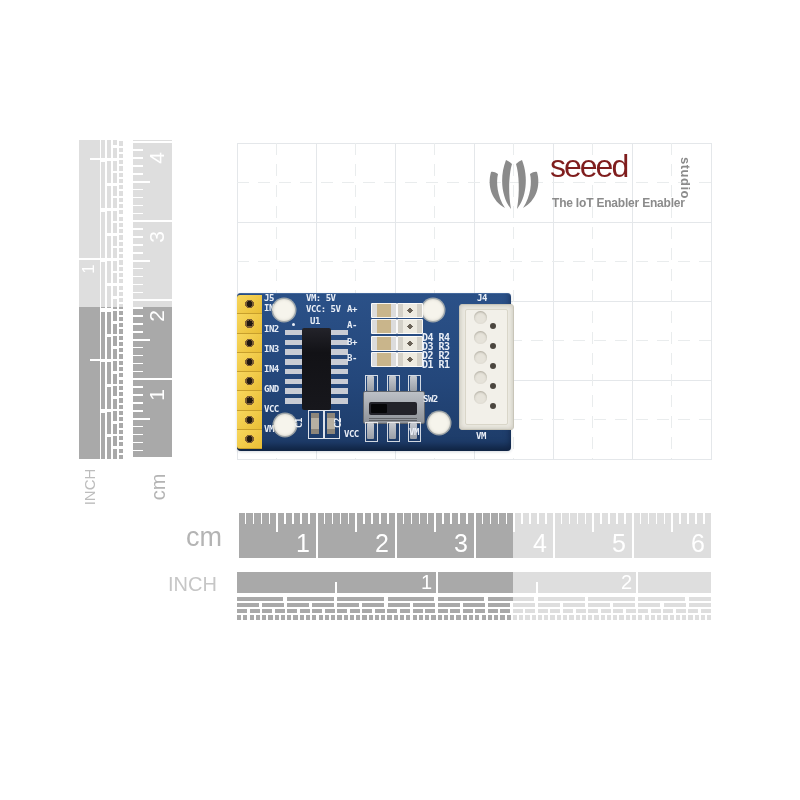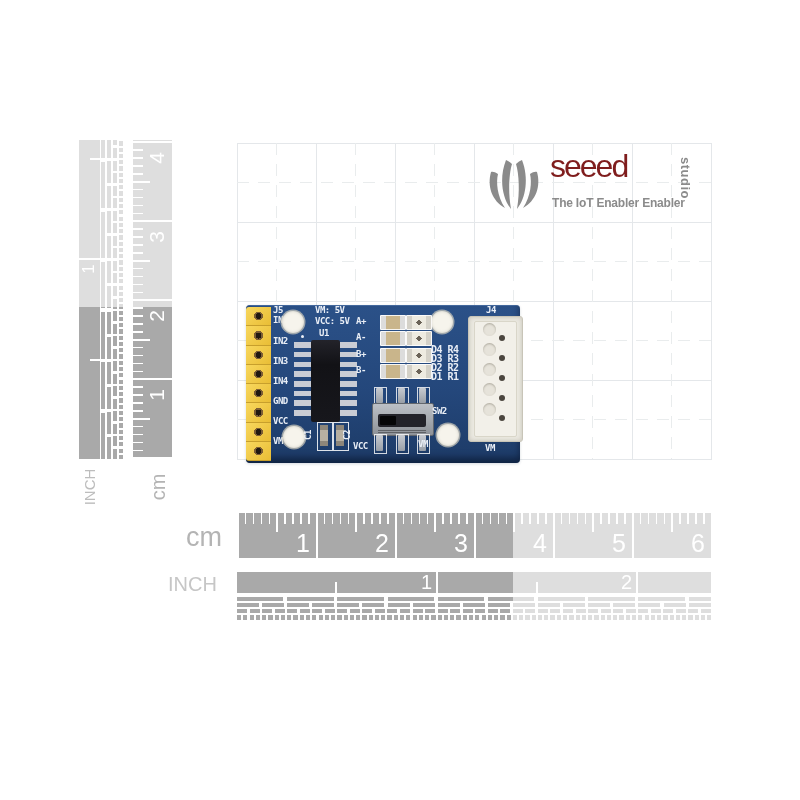--- a/index.html
+++ b/index.html
@@ -52,23 +52,23 @@
   .innum{position:absolute;top:0;width:24px;text-align:right;color:#fff;font-size:20px;line-height:21px;}
   .hdash{position:absolute;left:237px;width:474px;height:4px;}
   .hd1{background:repeating-linear-gradient(to right,#a9a9a9 0 46.5px,transparent 46.5px 50.17px);}
   .hd2{background:repeating-linear-gradient(to right,#a9a9a9 0 22px,transparent 22px 25.09px);}
   .hd3{background:repeating-linear-gradient(to right,#a9a9a9 0 10px,transparent 10px 12.54px);}
   .hd4{background:repeating-linear-gradient(to right,#a9a9a9 0 4.2px,transparent 4.2px 6.27px);}
   .lightover{position:absolute;background:rgba(255,255,255,0.62);pointer-events:none;}
   .unit{color:#b4b4b4;}
 
   
-  .pcb{position:absolute;left:237px;top:305px;width:274px;height:158px;border-radius:4px;
+  .pcb{position:absolute;left:237px;top:293px;width:274px;height:158px;border-radius:4px;
     background:linear-gradient(180deg,#2b5188 0%,#24477b 55%,#1d3b67 100%);
-    box-shadow:inset 0 -5px 7px rgba(5,15,35,.55),inset 0 1px 0 rgba(140,180,230,.28),0 1px 3px rgba(30,50,80,.18);margin-left:9px;}
+    box-shadow:inset 0 -5px 7px rgba(5,15,35,.55),inset 0 1px 0 rgba(140,180,230,.28),0 1px 3px rgba(30,50,80,.18);}
   .hdr{position:absolute;left:0;top:2px;width:25px;height:154px;display:flex;flex-direction:column;
        border-radius:3px 0 0 3px;overflow:hidden;}
   .hdrcell{flex:1;background:
       radial-gradient(circle at 50% 50%,#201811 0 3px,#7d5e34 3px 4.5px,transparent 4.5px),
       linear-gradient(135deg,#f8d75d,#e9bd35);
       border-bottom:1px solid #c79f2c;}
   .sk{position:absolute;font:bold 9px "DejaVu Sans Mono",monospace;color:#e9eef6;
       letter-spacing:-0.5px;white-space:pre;}
   .sk7{font-size:10px;}
   .rot90{transform:rotate(-90deg);transform-origin:center;}

